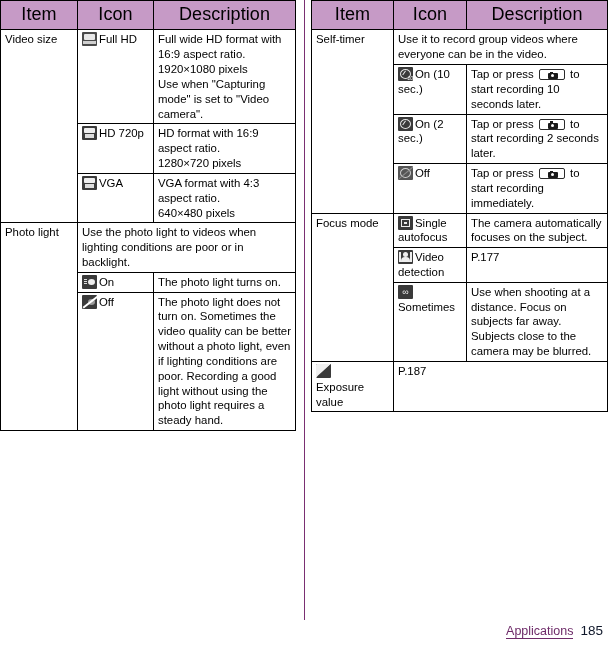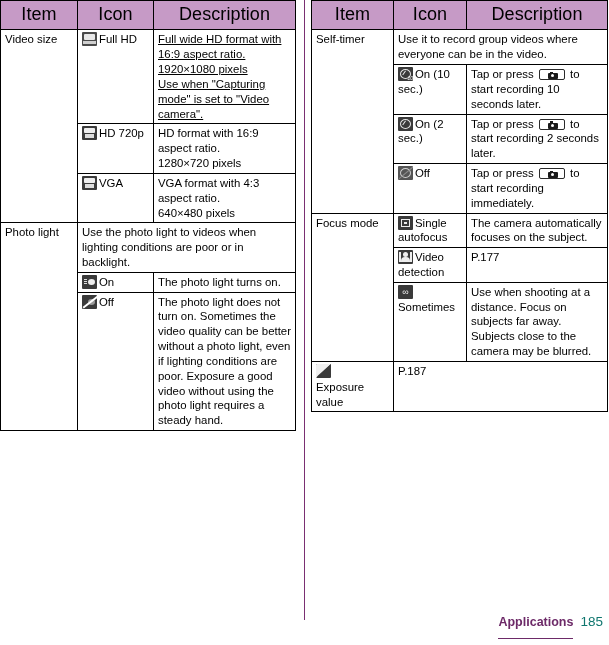--- a/index.html
+++ b/index.html
@@ -155,27 +155,27 @@
   
   #footer {
     position: absolute;
     right: 6px; bottom: 6px;
     display: flex;
     align-items: baseline;
     gap: 7px;
   }
   #footer .chapter {
     color: #6d2a68;
-    font-weight: bold;
+    font-weight: normal;
     font-size: 12.5px;
     border-bottom: 1.6px solid #6d2a68;
-    padding-bottom: 9px;
+    padding-bottom: 0;
   }
   #footer .pageno {
-    color: #0f766e;
+    color: #0f172a;
     font-size: 13.5px;
   }
 </style>
 </head>
 <body>
 
 <div id="page">
 
   <div id="divider"></div>
 
@@ -191,21 +191,21 @@
           <th>Item</th>
           <th>Icon</th>
           <th>Description</th>
         </tr>
       </thead>
       <tbody>
 
         <tr>
           <td class="item-cell" rowspan="3">Video size</td>
           <td class="icon-cell"><span class="ic ic-fullhd"><i class="scr"></i><i class="base"></i></span><span class="icon-label">Full HD</span></td>
-          <td style="white-space: pre-line; text-decoration: underline;">Full wide HD format with 16:9 aspect ratio.
+          <td style="white-space: pre-line;">Full wide HD format with 16:9 aspect ratio.
 1920×1080 pixels
 Use when "Capturing mode" is set to "Video camera".</td>
         </tr>
 
         <tr>
           <td class="icon-cell"><span class="ic ic-hd"><i class="scr"></i><i class="lbl"></i></span><span class="icon-label">HD 720p</span></td>
           <td style="white-space: pre-line;">HD format with 16:9 aspect ratio.
 1280×720 pixels</td>
         </tr>
 
@@ -220,21 +220,21 @@
           <td colspan="2">Use the photo light to videos when lighting conditions are poor or in backlight.</td>
         </tr>
 
         <tr>
           <td class="icon-cell"><span class="ic ic-lighton"><i class="r1"></i><i class="r2"></i><i class="r3"></i><i class="bulb"></i></span><span class="icon-label">On</span></td>
           <td>The photo light turns on.</td>
         </tr>
 
         <tr>
           <td class="icon-cell"><span class="ic ic-lightoff"><i class="bulb"></i><i class="slash"></i></span><span class="icon-label">Off</span></td>
-          <td>The photo light does not turn on. Sometimes the video quality can be better without a photo light, even if lighting conditions are poor. Exposure a good video without using the photo light requires a steady hand.</td>
+          <td>The photo light does not turn on. Sometimes the video quality can be better without a photo light, even if lighting conditions are poor. Recording a good light without using the photo light requires a steady hand.</td>
         </tr>
       </tbody>
     </table>
   </div>
 
   <div class="tbl-wrap" id="right-table-wrap">
     <table class="spec">
       <colgroup>
         <col class="col-item">
           <col class="col-icon">

